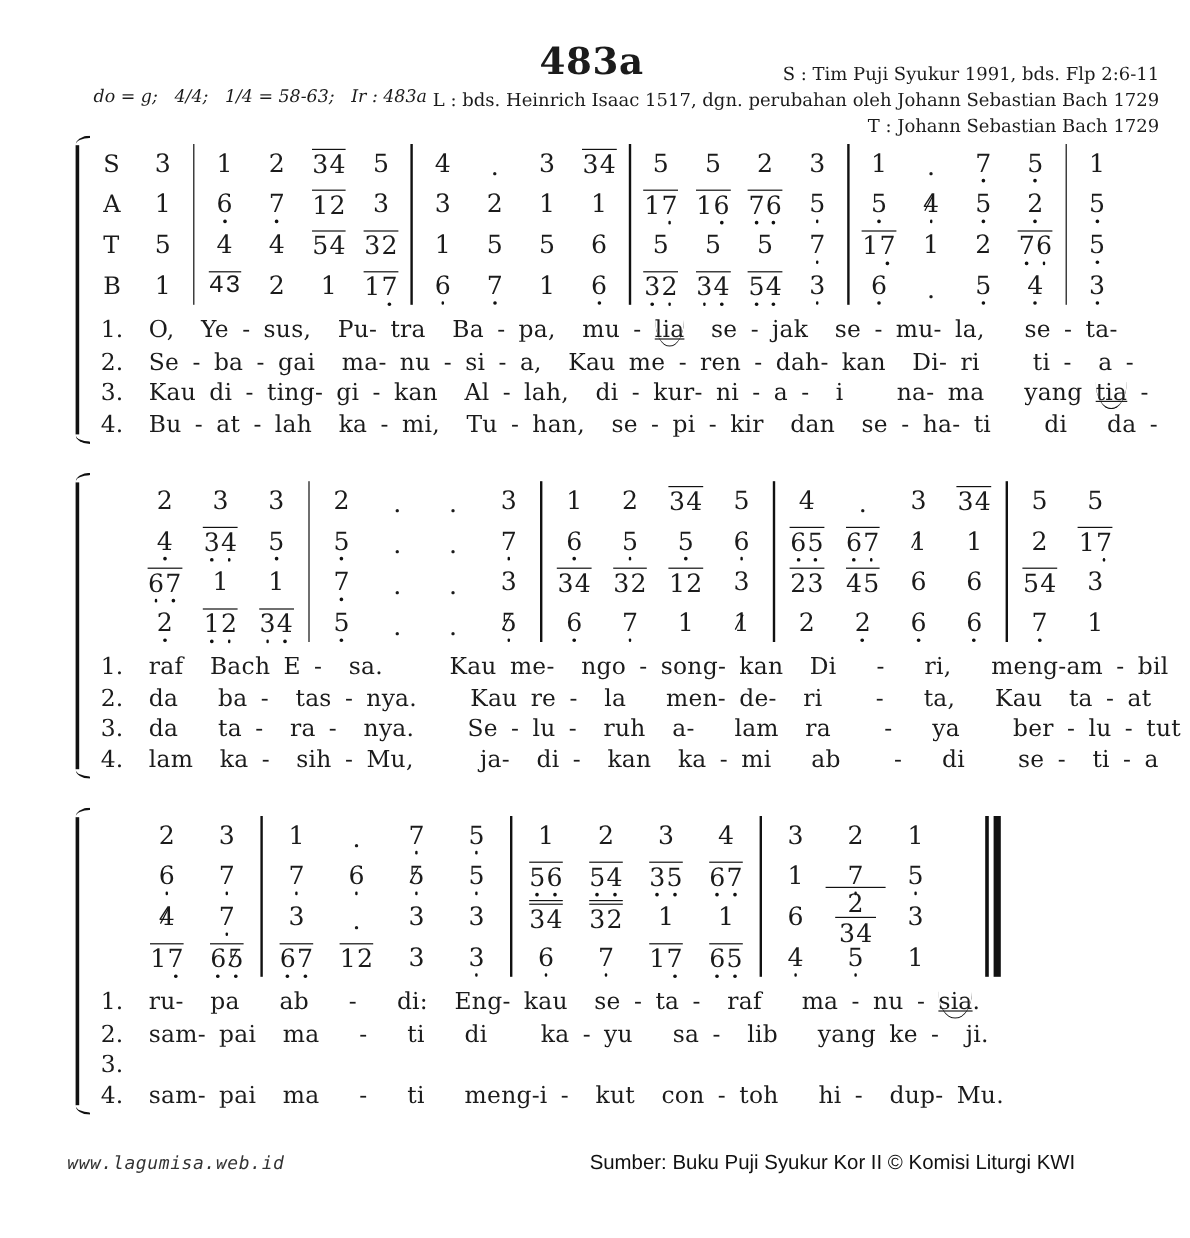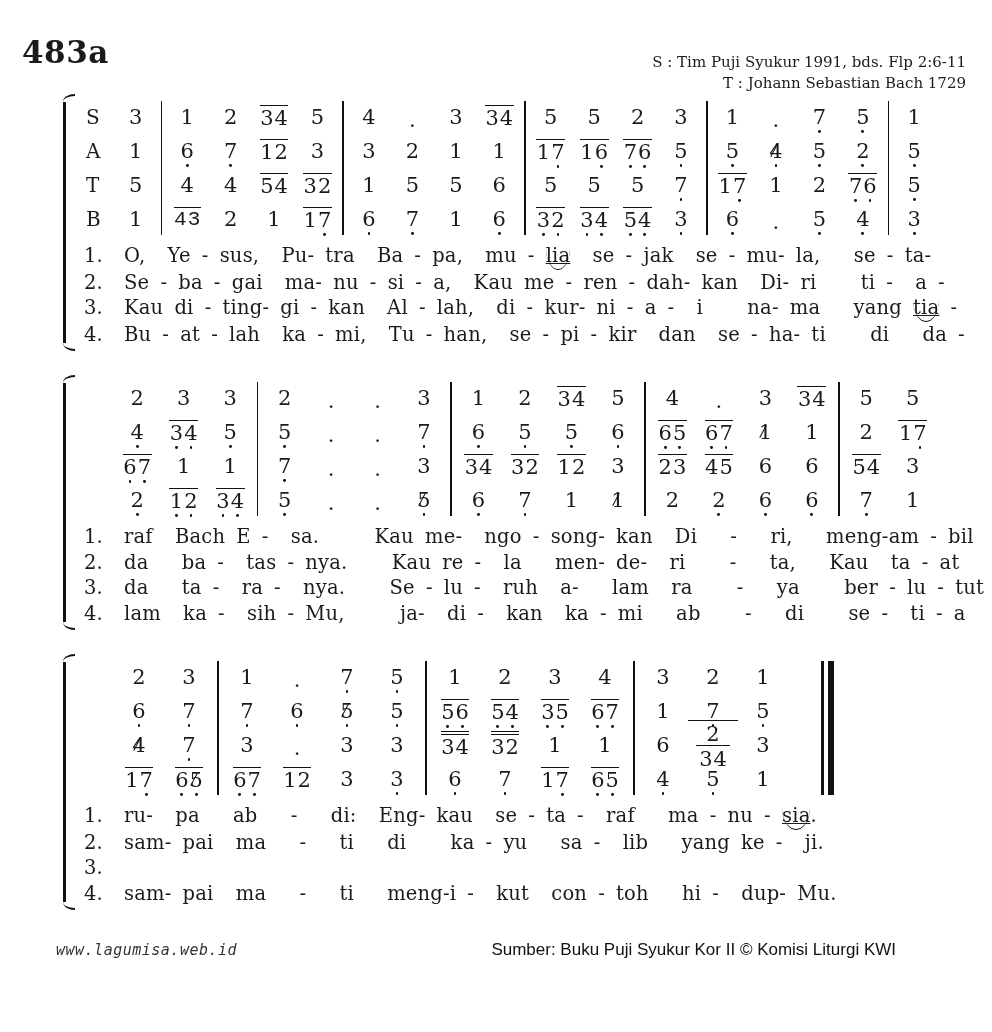--- a/index.html
+++ b/index.html
@@ -1,20 +1,20 @@
 <!DOCTYPE html>
 <html><head>
 <meta charset="utf-8">
 <style>
   html,body{margin:0;padding:0;background:#f6f6f4;}
   body{width:992px;height:1032px;overflow:hidden;background:#ffffff;
        font-family:"DejaVu Serif", serif;color:#1b1b1b;}
   
   .header{position:relative;padding:34px 28px 0 22px;}
-  .title-row{display:flex;align-items:flex-start;gap:6px;flex-direction:column;}
+  .title-row{display:flex;align-items:center;gap:6px;flex-direction:column;}
   .song-number{font-size:31px;font-weight:bold;letter-spacing:.5px;}
   .song-title{font-size:19.5px;font-weight:bold;letter-spacing:.6px;}
   .tempo-line{font-style:italic;font-size:14.5px;margin:3px 0 0 56px;white-space:pre;}
   .credits{position:absolute;top:52px;right:26px;text-align:right;
            font-size:15px;line-height:1.42;}
   .credits div{white-space:pre;}
   
   #systems{margin:30px 56px 0 60px;}
   .system{position:relative;padding-left:14px;margin-bottom:34px;}
   .bracket{position:absolute;left:3px;top:2px;bottom:4px;width:2.6px;background:#111;}
@@ -55,22 +55,24 @@
            font-size:15px;letter-spacing:.5px;color:#333;}
   .source{font-family:"Liberation Sans", sans-serif;font-size:17px;color:#111;}
 </style>
 </head>
 <body>
 
 <div class="header">
   <div class="title-row">
     <span class="song-number">483a</span>
   </div>
+  <div class="tempo-line">do = g;   4/4;   1/4 = 58-63;   Ir : 483a</div>
   <div class="credits">
     <div>S : Tim Puji Syukur 1991, bds. Flp 2:6-11</div>
+    <div>L : bds. Heinrich Isaac 1517, dgn. perubahan oleh Johann Sebastian Bach 1729</div>
     <div>T : Johann Sebastian Bach 1729</div>
   </div>
 </div>
 
 <div id="systems">
     <div class="system">
       <div class="bracket"></div>
       <div class="notes" style="grid-template-columns: 40px 1fr 8px 1fr 1fr 1fr 1fr 8px 1fr 1fr 1fr 1fr 8px 1fr 1fr 1fr 1fr 8px 1fr 1fr 1fr 1fr 8px 1fr;">
         <div class="vlabel" style="grid-area: 1 / 1;">S</div>
         <div class="vlabel" style="grid-area: 2 / 1;">A</div>

